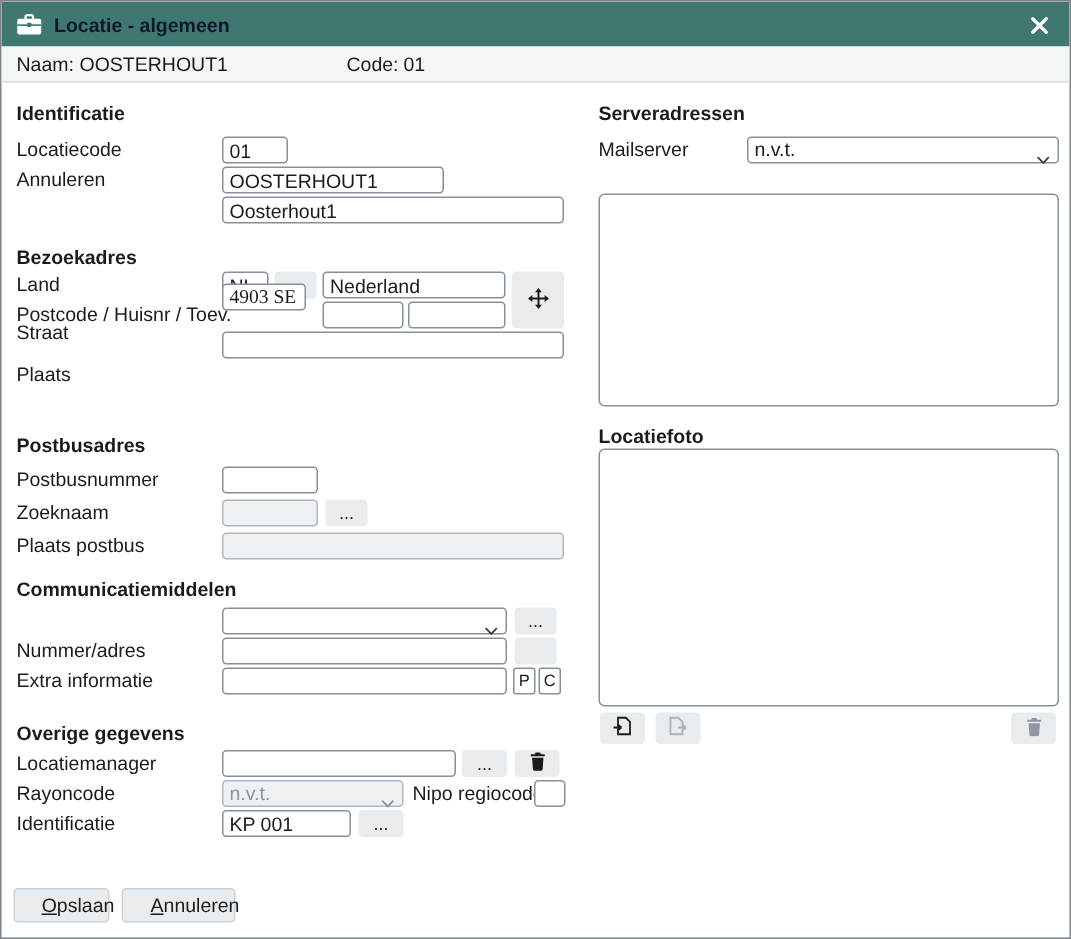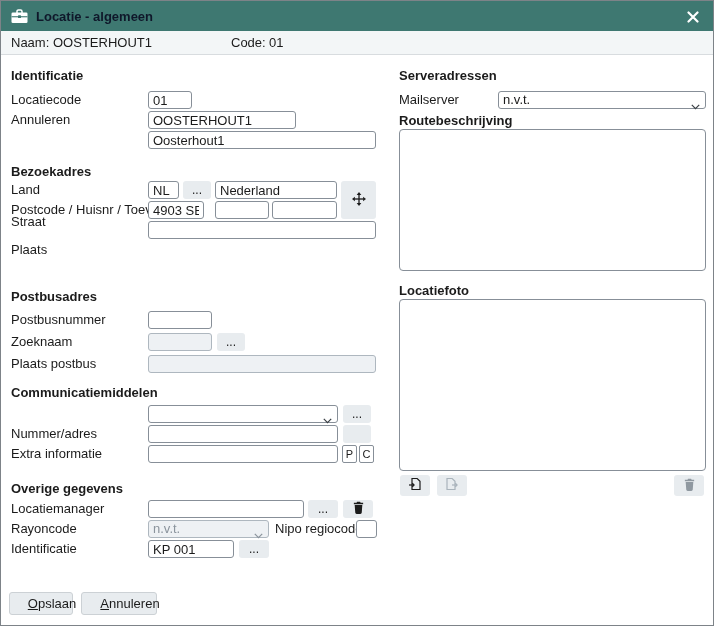--- a/index.html
+++ b/index.html
@@ -89,21 +89,21 @@
           <path d="M7 14 L9.3 11.1 H4.7 Z"></path>
         <path d="M0 7 L2.9 4.7 V9.3 Z"></path>
           <path d="M14 7 L11.1 4.7 V9.3 Z"></path>
         <rect x="6.35" y="2.4" width="1.3" height="9.2"></rect>
           <rect x="2.4" y="6.35" width="9.2" height="1.3"></rect>
       </svg>
     </span>
   </button>
 
   <div class="lbl" style="left:10px;top:200px">Postcode / Huisnr / Toev.</div>
-  <input class="inp" style="left: 147px; top: 200px; width: 56px;" value="4903 SE">
+  <input class="inp" style="left: 147px; top: 188px; width: 56px; font-family: Liberation Serif, serif;" value="4903 SE">
   <input class="inp" style="left: 214px; top: 200px; width: 54px;" value="">
   <input class="inp" style="left: 271px; top: 200px; width: 65px;" value="">
 
   <div class="lbl" style="left:10px;top:212px">Straat</div>
   <input class="inp" style="left: 147px; top: 220px; width: 228px;" value="">
 
   <div class="lbl" style="left:10px;top:240px">Plaats</div>
 
   <div class="hd" style="left:10px;top:288px">Postbusadres</div>
 
@@ -167,21 +167,20 @@
   <div class="hd" style="left:398px;top:67px">Serveradressen</div>
 
   <div class="lbl" style="left:398px;top:90px">Mailserver</div>
   <div class="sel" style="left:497px;top:90px;width:208px">
     <span class="selval">n.v.t.</span>
     <span class="chev"><svg width="9" height="6" viewBox="0 0 9 6">
           <path d="M0.8 0.8 L4.5 4.6 L8.2 0.8" fill="none" stroke="#3a3f44" stroke-width="1.2"></path>
         </svg></span>
   </div>
 
-  <div class="hd" style="left:398px;top:112px">Routebeschrijving</div>
   <textarea class="bigbox" style="left: 398px; top: 128px; width: 307px; height: 142px;"></textarea>
 
   <div class="hd" style="left:398px;top:282px">Locatiefoto</div>
   <div class="bigbox" style="left:398px;top:298px;width:307px;height:172px"></div>
 
   <button class="gbtn" style="left:399px;top:474px;width:30px;height:21px">
     <span>
       <svg width="14" height="14" viewBox="0 0 14 14" fill="none" stroke="#1b1b1b" stroke-width="1.2">
         <path d="M4 1.5h5.2L12 4.3v8.2H4z"></path>
         <path d="M1 8h5.2"></path>

